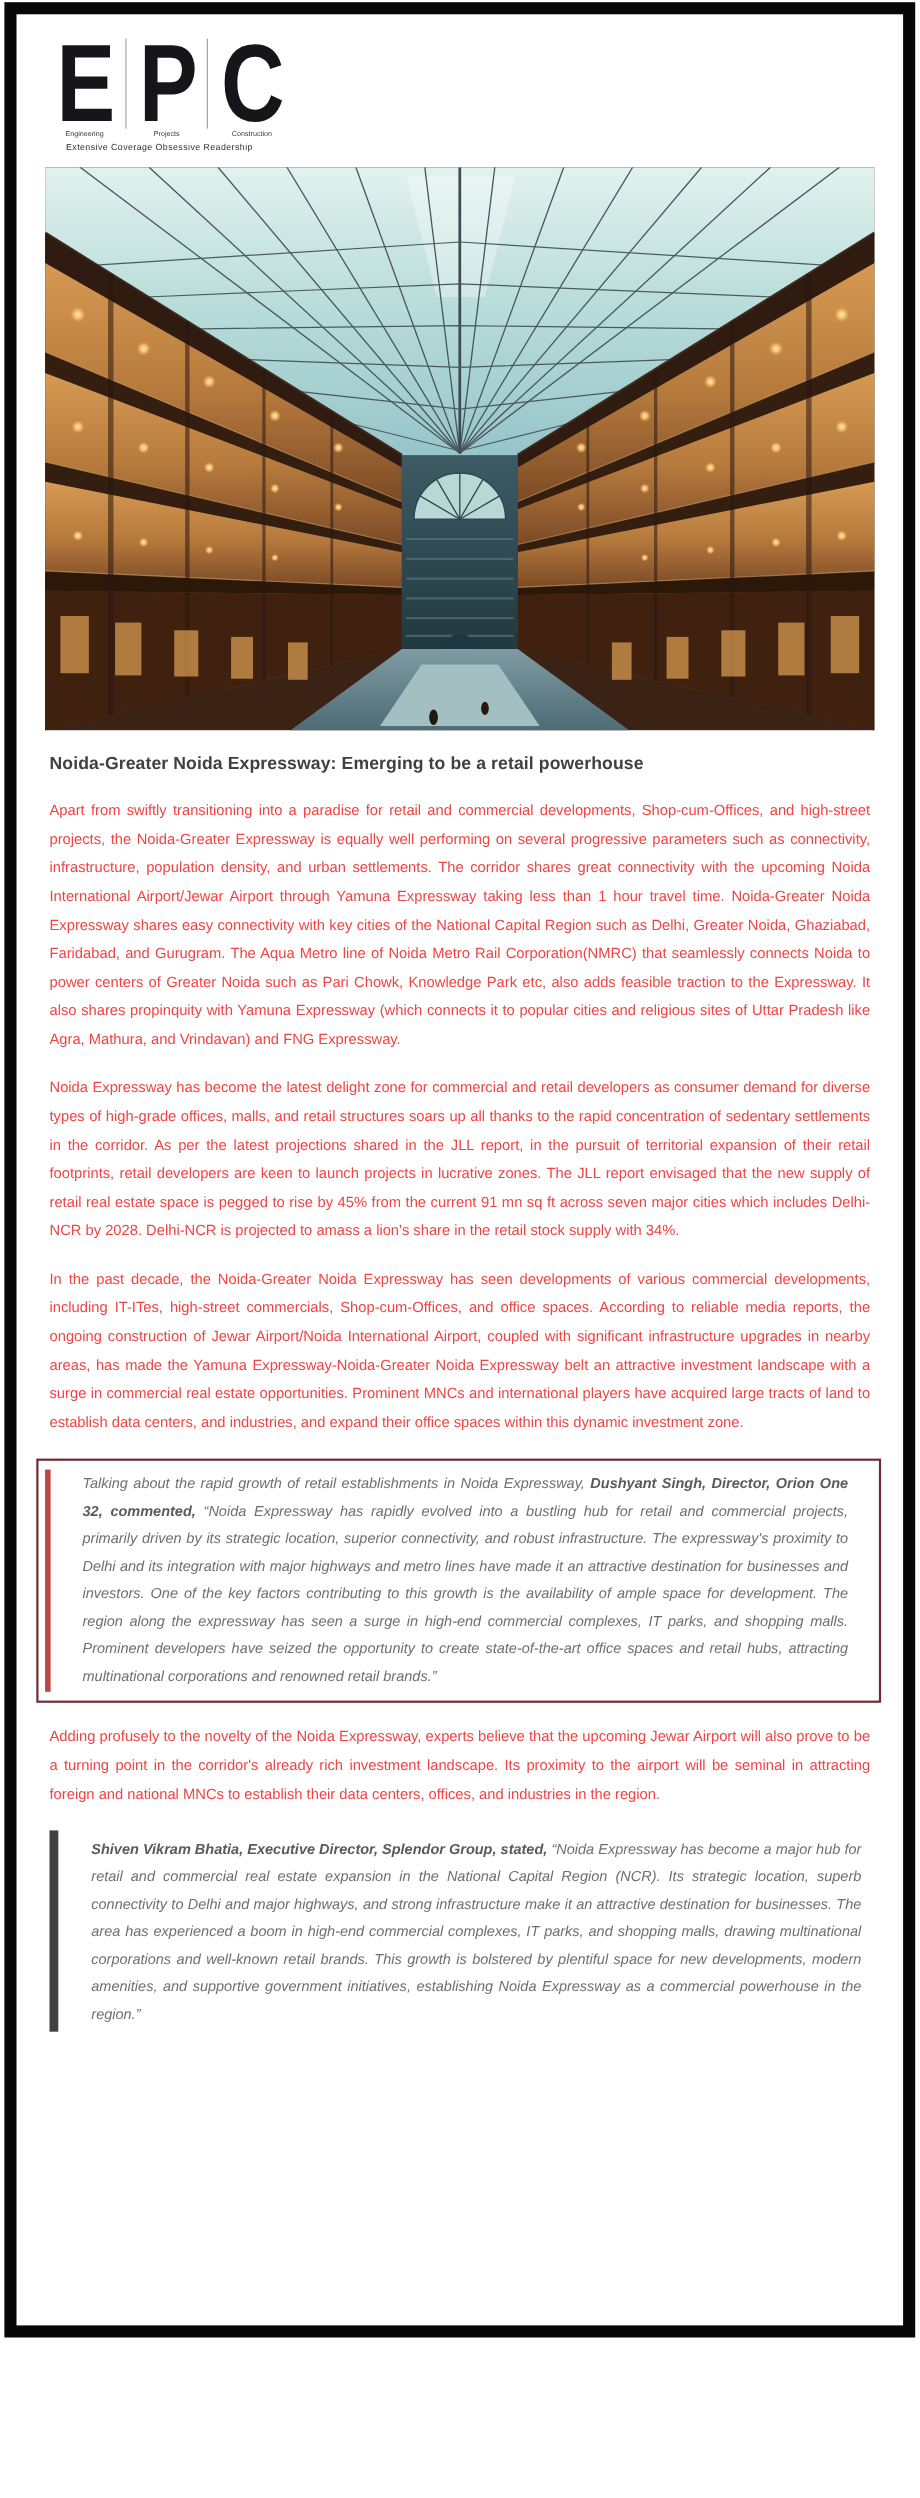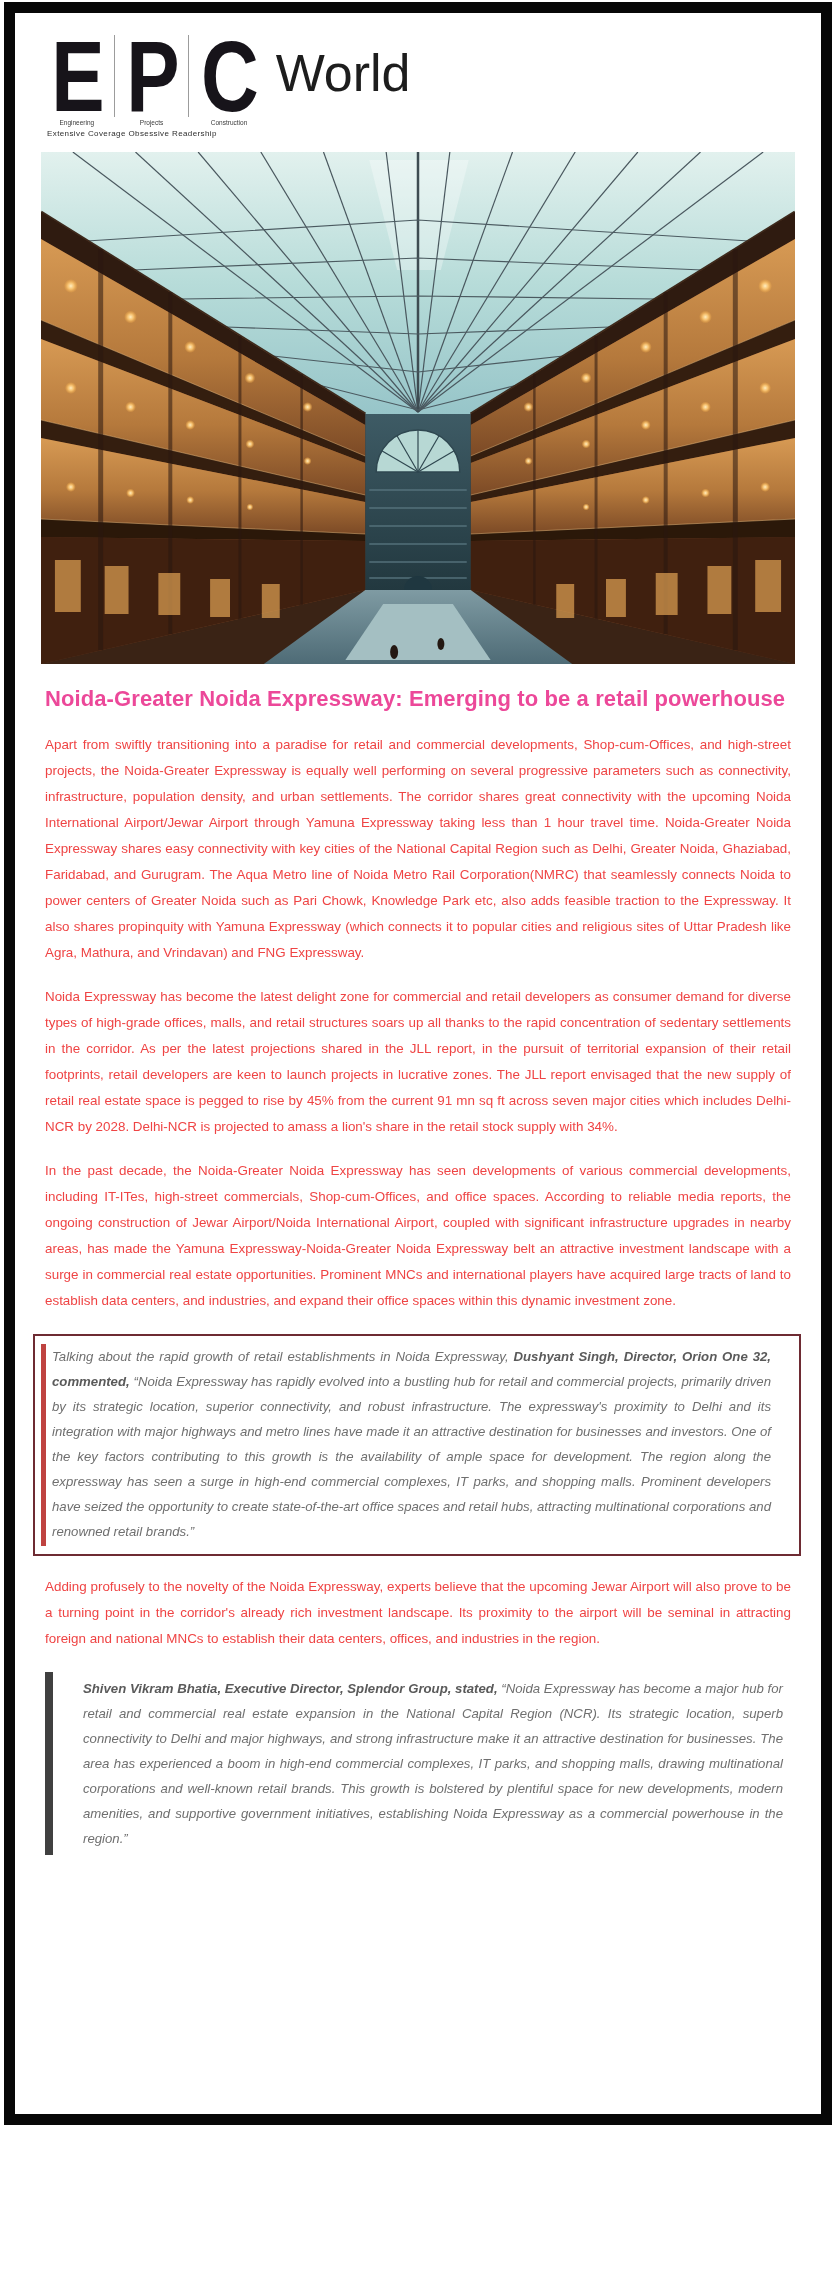--- a/index.html
+++ b/index.html
@@ -19,37 +19,37 @@
   .letters { display:flex; align-items:flex-start; }
   .letter-col { display:flex; flex-direction:column; align-items:center; }
   .big-letter {
     display:inline-block; font-size:100px; line-height:82px; font-weight:700;
     color:#17141a; transform:scaleX(.80); letter-spacing:-3px;
     font-family:"Liberation Sans",sans-serif;
   }
   .sub-label { font-size:6.5px; color:#3a3a3a; margin-top:2px; white-space:nowrap; }
   .vrule { width:1px; background:#9c9c9c; height:82px; margin:0 5px; }
   .logo-word { font-size:52px; font-weight:400; color:#1d1d1d; line-height:76px; margin-left:12px; }
-  .logo-tagline { font-size:8px; color:#2e2e2e; margin-top:3px; letter-spacing:.4px; margin-left:2px; }
+  .logo-tagline { font-size:8px; color:#2e2e2e; margin-top:3px; letter-spacing:.4px; margin-left:15px; }
   
   .photo { height:512px; margin:0 -2px; }
   .photo svg { display:block; width:100%; height:100%; }
   
   .headline {
-    margin:22px 2px 0 2px; font-size:22px; font-weight:700;
-    color:#ec4899; letter-spacing:.1px;
+    margin:22px 2px 0 2px; font-size:16px; font-weight:700;
+    color:#404040; letter-spacing:.1px;
   }
   .para {
     margin:18px 2px 0 2px; font-size:13.4px; line-height:26px;
     color:#ef4444; text-align:justify;
   }
   .para.first { margin-top:20px; }
   .quote-box {
     position:relative; margin:20px -8px 0 -10px;
-    border:2px solid #6e2b33; padding:8px 28px 10px 17px;
+    border:2px solid #6e2b33; padding:8px 28px 10px 40px;
   }
   .quote-box::before {
     content:""; position:absolute; left:6px; top:8px; bottom:8px;
     width:5px; background:#bf4340;
   }
   .quote-text {
     font-size:13.2px; line-height:25px; font-style:italic;
     color:#6f6f6f; text-align:justify; margin:0;
   }
   .quote-attr { font-weight:700; color:#5a5a5a; }
@@ -74,21 +74,20 @@
         <div class="letter-col">
           <span class="big-letter">P</span>
           <span class="sub-label">Projects</span>
         </div>
         <div class="vrule"></div>
         <div class="letter-col">
           <span class="big-letter">C</span>
           <span class="sub-label">Construction</span>
         </div>
       </div>
-      <span class="logo-word">World</span>
     </div>
     <div class="logo-tagline">Extensive Coverage Obsessive Readership</div>
   </div>
 
   <div class="photo">
     <svg viewBox="0 0 758 512" preserveAspectRatio="none">
       <defs>
         <linearGradient id="glassG" x1="0" y1="0" x2="0" y2="1">
           <stop offset="0" stop-color="#e2f1ee"></stop>
             <stop offset=".5" stop-color="#b7dcd9"></stop>

